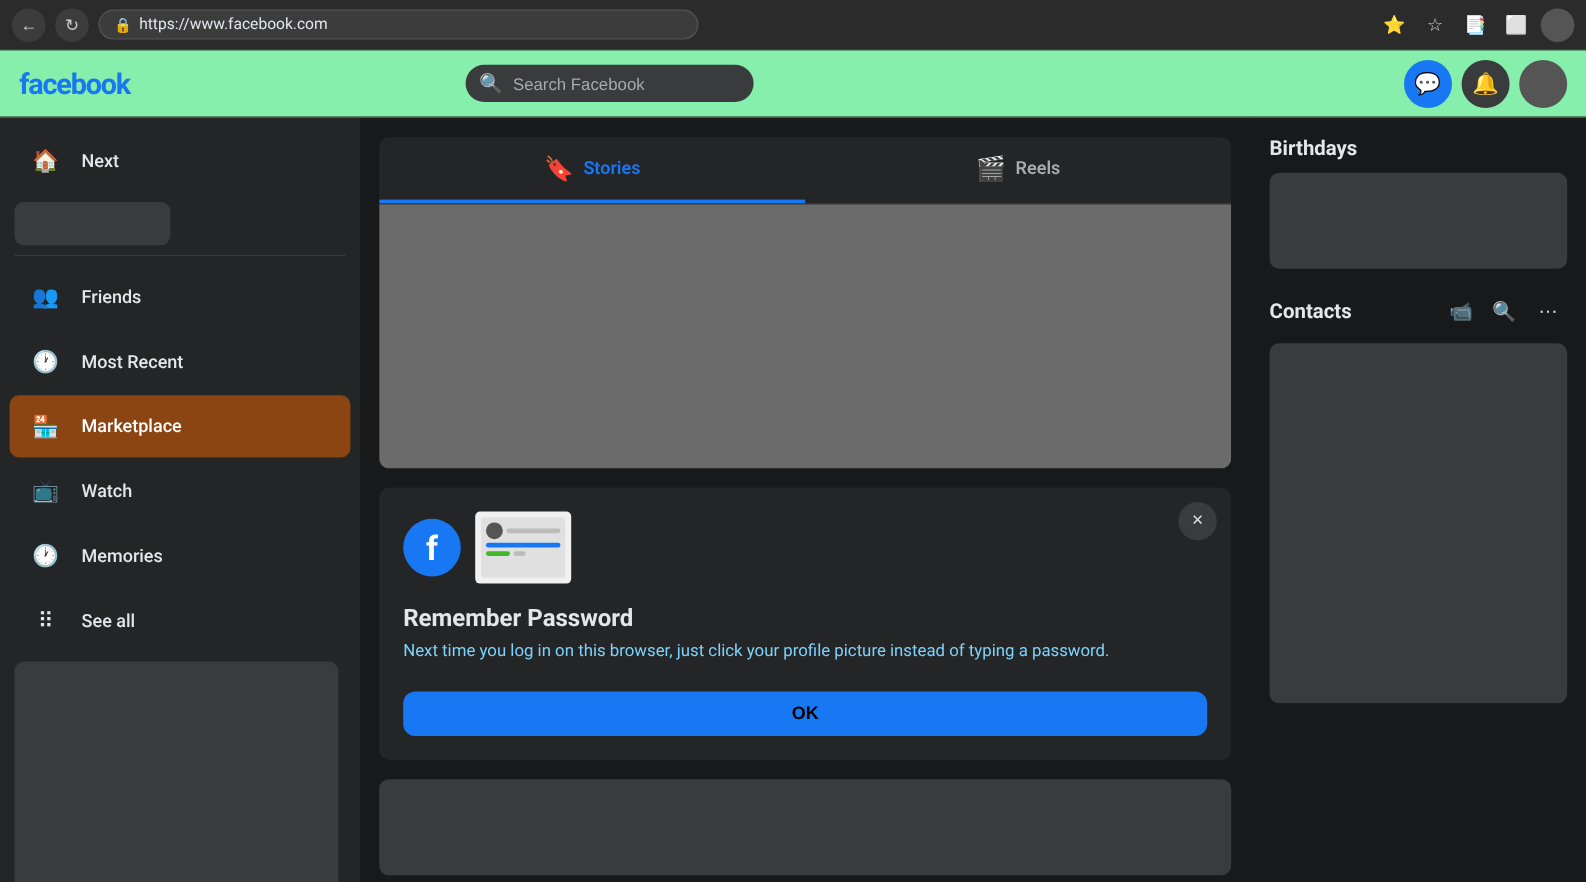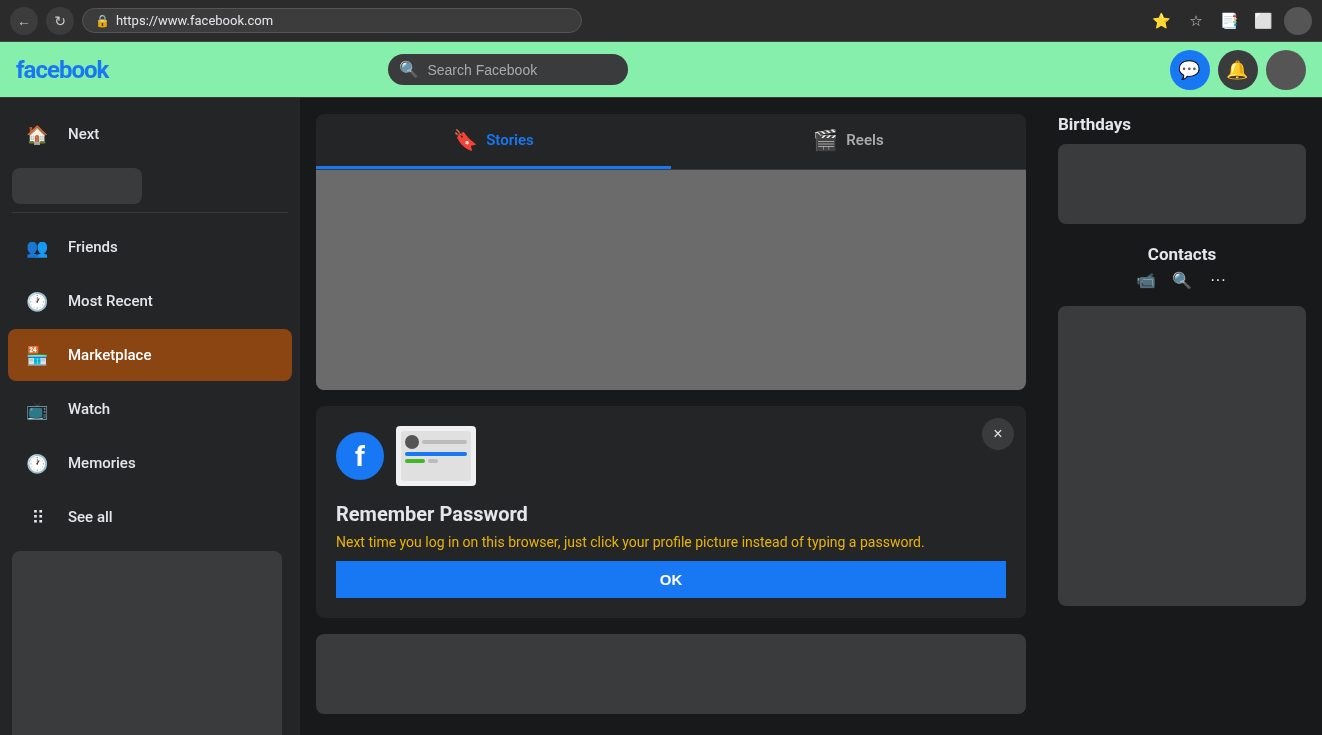--- a/index.html
+++ b/index.html
@@ -289,35 +289,35 @@
     .pwd-line.blue { background: #1877f2; }
     .pwd-line.green { background: #42b72a; width: 20px; flex: none; }
     .dialog-title {
       font-size: 20px;
       font-weight: 700;
       color: #e4e6eb;
       margin-bottom: 6px;
     }
     .dialog-desc {
       font-size: 14px;
-      color: #eab308;
-      margin-bottom: 8px;
+      color: #7dd3fc;
+      margin-bottom: 23px;
       line-height: 1.5;
     }
     .dialog-buttons {
       display: flex;
       gap: 12px;
     }
     .btn-ok {
       flex: 1;
       padding: 10px;
       background: #1877f2;
       border: none;
-      border-radius: 0;
-      color: #ffffff;
+      border-radius: 10px;
+      color: #000000;
       font-size: 15px;
       font-weight: 600;
       cursor: pointer;
     }
     .btn-not-now {
       flex: 1;
       padding: 10px;
       background: #4e4f50;
       border: none;
       border-radius: 6px;
@@ -352,21 +352,20 @@
       width: 100%;
       height: 80px;
       background: #3a3b3c;
       border-radius: 8px;
       margin-bottom: 20px;
     }
     .contacts-header {
       display: flex;
       align-items: center;
       margin-bottom: 10px;
-      flex-direction: column;
     }
     .contacts-title {
       font-size: 17px;
       font-weight: 700;
       color: #e4e6eb;
       flex: 1;
     }
     .contacts-actions {
       display: flex;
       gap: 4px;

